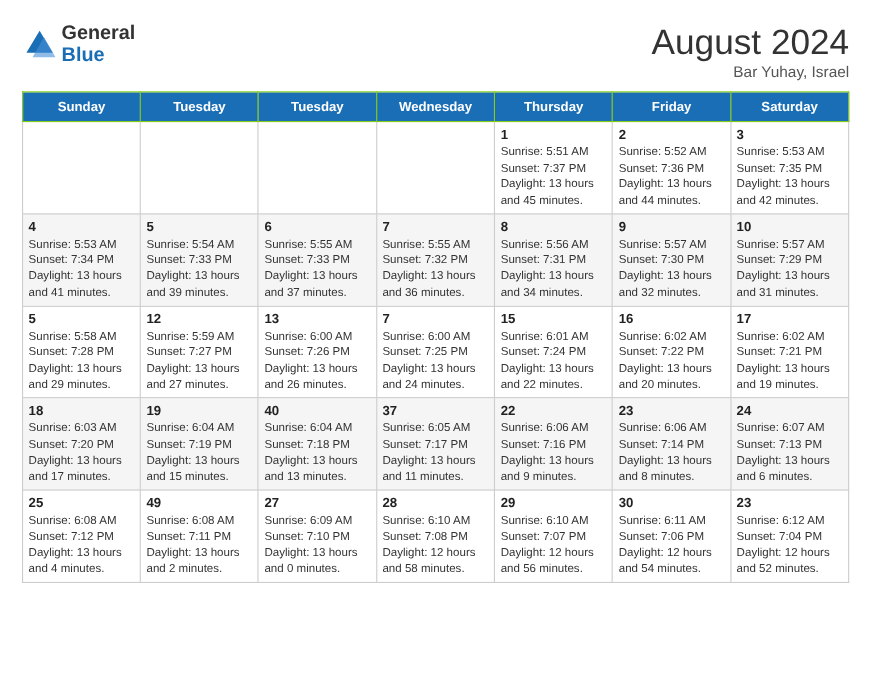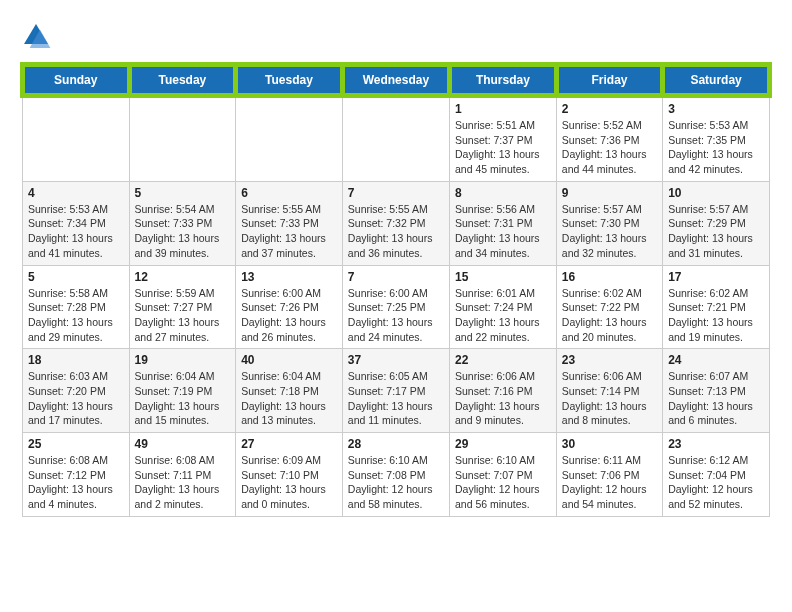--- a/index.html
+++ b/index.html
@@ -57,21 +57,21 @@
       border-collapse: collapse;
       font-size: 11px;
     }
     .calendar th {
       background-color: #1a6eb5;
       color: #fff;
       text-align: center;
       padding: 6px 4px;
       font-size: 12px;
       font-weight: bold;
-      border: 5px solid #84cc16;
+      border: 1px solid #84cc16;
     }
     .calendar td {
       border: 1px solid #ccc;
       vertical-align: top;
       padding: 4px 5px;
       width: 108px;
       min-height: 80px;
       background: #fff;
     }
     .calendar tr:nth-child(even) td {
@@ -94,20 +94,28 @@
   </style>
 </head>
 <body>
 
 <div class="header">
   <div class="logo">
     <svg class="logo-icon" viewBox="0 0 40 40">
       <polygon points="20,5 35,30 5,30" fill="#1a6eb5"></polygon>
       <polygon points="25,12 38,35 12,35" fill="#4a90d9" opacity="0.6"></polygon>
     </svg>
+    <div class="logo-text">
+      <span class="logo-general">General</span>
+      <span class="logo-blue">Blue</span>
+    </div>
+  </div>
+  <div class="title-block">
+    <div class="month-year">August 2024</div>
+    <div class="location">Bar Yuhay, Israel</div>
   </div>
 </div>
 
 <table class="calendar">
   <thead>
     <tr>
     <th>Sunday</th>
         <th>Tuesday</th>
         <th>Tuesday</th>
         <th>Wednesday</th>

